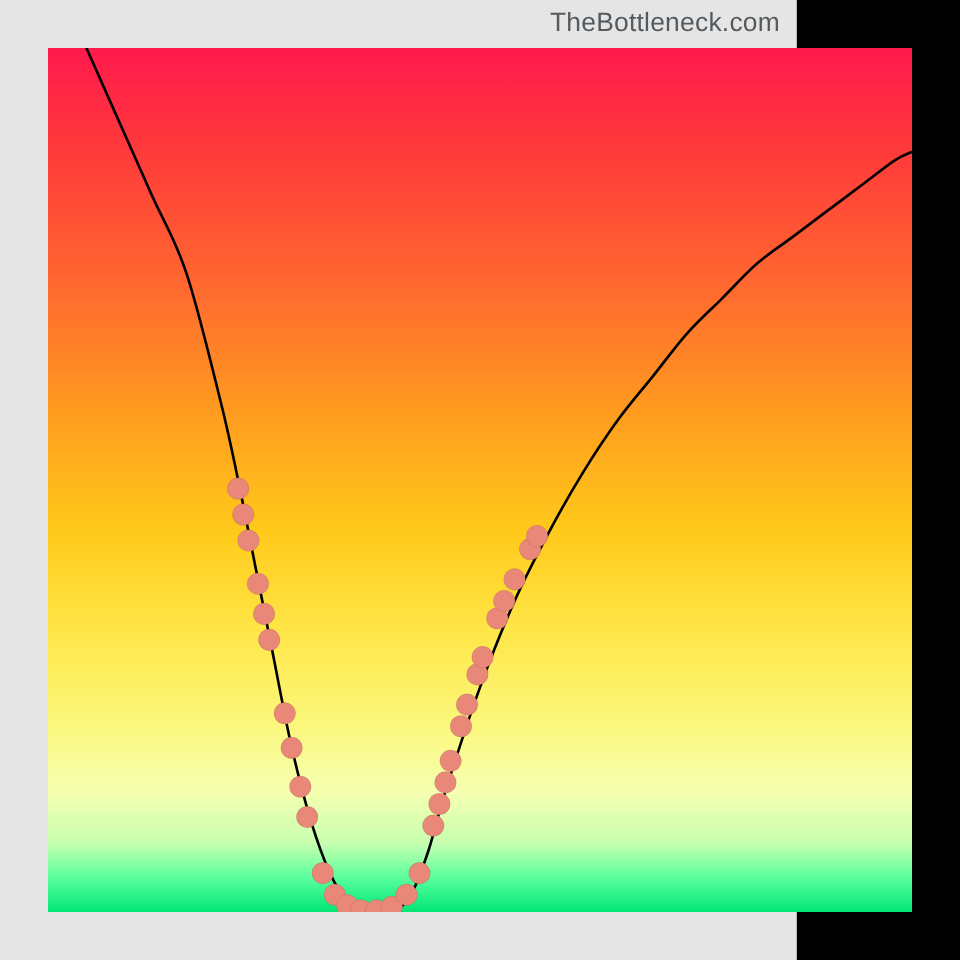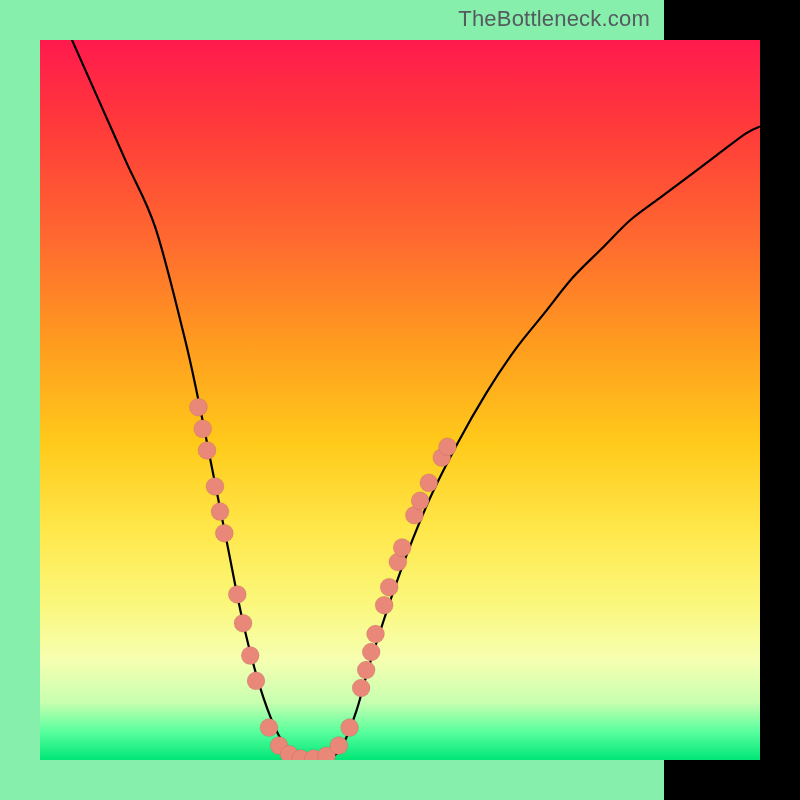--- a/index.html
+++ b/index.html
@@ -8,21 +8,21 @@
     width: 800px;
     height: 800px;
     overflow: hidden;
     background: #000;
     font-family: Arial, Helvetica, sans-serif;
   }
   .frame {
     position: relative;
     width: 664px;
     height: 800px;
-    background: #86efac;
+    background: #e5e5e5;
   }
   .plot-area {
     position: absolute;
     left: 40px;
     top: 40px;
     width: 720px;
     height: 720px;
     background: linear-gradient(to bottom,
       #ff1a4d 0%,
       #ff3a3a 12%,

